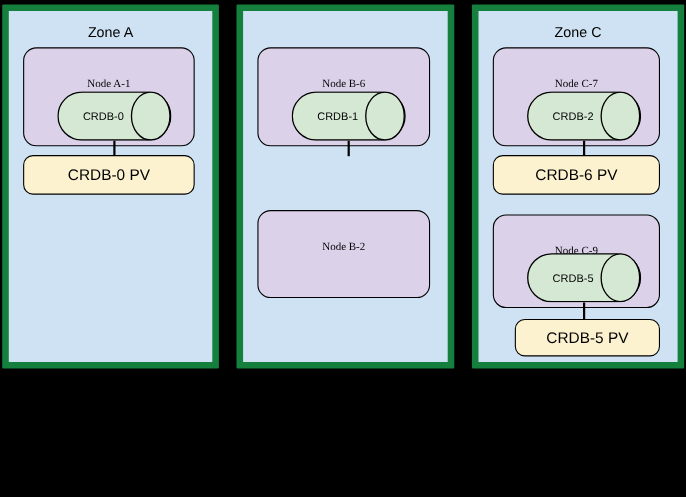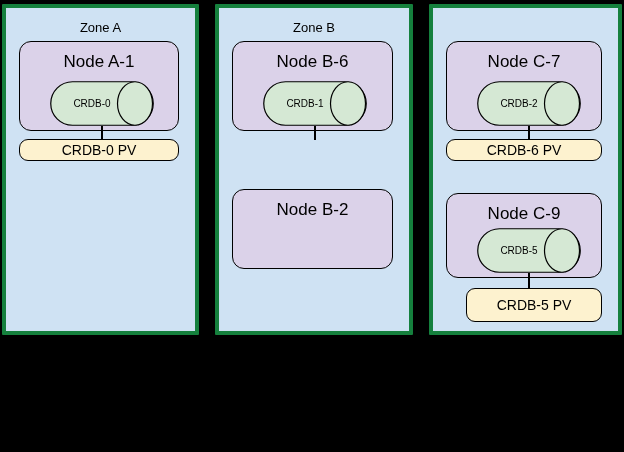--- a/index.html
+++ b/index.html
@@ -10,21 +10,21 @@
     background: #000;
     overflow: hidden;
     font-family: "Liberation Sans", sans-serif;
     color: #000;
   }
   .zone {
     position: absolute;
     top: 4px;
     height: 331px;
     background: #cfe2f3;
-    border: 4px solid #15803d;
+    border: 6px solid #15803d;
     box-sizing: border-box;
     border-radius: 1px;
   }
   .zone-a { left: 2px;   width: 197px; }
   .zone-b { left: 215px; width: 198px; }
   .zone-c { left: 429px; width: 193px; }
   .zone-title {
     position: absolute;
     top: 12px; left: 0; right: 0;
     text-align: center;
@@ -33,24 +33,25 @@
   }
   .node {
     position: absolute;
     left: 13px; right: 16px;
     background: #dbd2e9;
     border: 1px solid #000;
     border-radius: 12px;
     box-sizing: border-box;
   }
   .node-title {
-    margin-top: 12px;
+    margin-top: 25px;
     text-align: center;
-    font-size: 17px;
+    font-size: 10px;
     line-height: 15px;
+    font-family: Liberation Serif, serif;
   }
   .node-row1 { top: 33px; height: 90px; }
   .node-row2-b { top: 181px; height: 80px; }
   .node-row2-c { top: 185px; height: 85px; }
   .cyl { position: absolute; left: 44px; width: 104px; height: 45px; }
   .cyl-row1 { top: 73px; }
   .cyl-row2 { top: 220px; }
   .cyl text { font-family: "Liberation Sans", sans-serif; }
   .connector { position: absolute; left: 95px; width: 2px; background: #000; }
   .conn-row1 { top: 118px; height: 14px; }
@@ -60,21 +61,21 @@
     left: 13px; right: 16px;
     background: #fdf2cf;
     border: 1px solid #000;
     border-radius: 9px;
     box-sizing: border-box;
     display: flex;
     align-items: center;
     justify-content: center;
     font-size: 14px;
   }
-  .pv-row1 { top: 131px; height: 22px; }
+  .pv-row1 { top: 131px; height: 36px; }
   .pv-row2 { top: 280px; height: 34px; margin-left: 20px; }
 </style>
 </head>
 <body>
 
 <div class="canvas">
 
   <section class="zone zone-a">
     <div class="zone-title">Zone A</div>
 
@@ -89,41 +90,41 @@
     </svg>
 
     <div class="connector conn-row1"></div>
 
     <div class="pv pv-row1">
       <span>CRDB-0 PV</span>
     </div>
   </section>
 
   <section class="zone zone-b">
-    <div class="zone-title">Zone B</div>
 
     <div class="node node-row1">
       <div class="node-title">Node B-6</div>
     </div>
 
     <svg class="cyl cyl-row1" width="104" height="45" viewBox="0 0 104 45">
       <rect x="0.75" y="0.75" width="102.5" height="43.5" rx="21.75" fill="#d5e8d4" stroke="#000" stroke-width="1.2"></rect>
       <ellipse cx="85" cy="22.5" rx="17.5" ry="21.75" fill="#d5e8d4" stroke="#000" stroke-width="1.2"></ellipse>
       <text x="42" y="26" text-anchor="middle" font-size="10">CRDB-1</text>
     </svg>
 
     <div class="connector conn-row1"></div>
 
 
     <div class="node node-row2-b">
       <div class="node-title">Node B-2</div>
     </div>
   </section>
 
   <section class="zone zone-c">
+    <div class="zone-title">Zone C</div>
 
     <div class="node node-row1">
       <div class="node-title">Node C-7</div>
     </div>
 
     <svg class="cyl cyl-row1" width="104" height="45" viewBox="0 0 104 45">
       <rect x="0.75" y="0.75" width="102.5" height="43.5" rx="21.75" fill="#d5e8d4" stroke="#000" stroke-width="1.2"></rect>
       <ellipse cx="85" cy="22.5" rx="17.5" ry="21.75" fill="#d5e8d4" stroke="#000" stroke-width="1.2"></ellipse>
       <text x="42" y="26" text-anchor="middle" font-size="10">CRDB-2</text>
     </svg>

